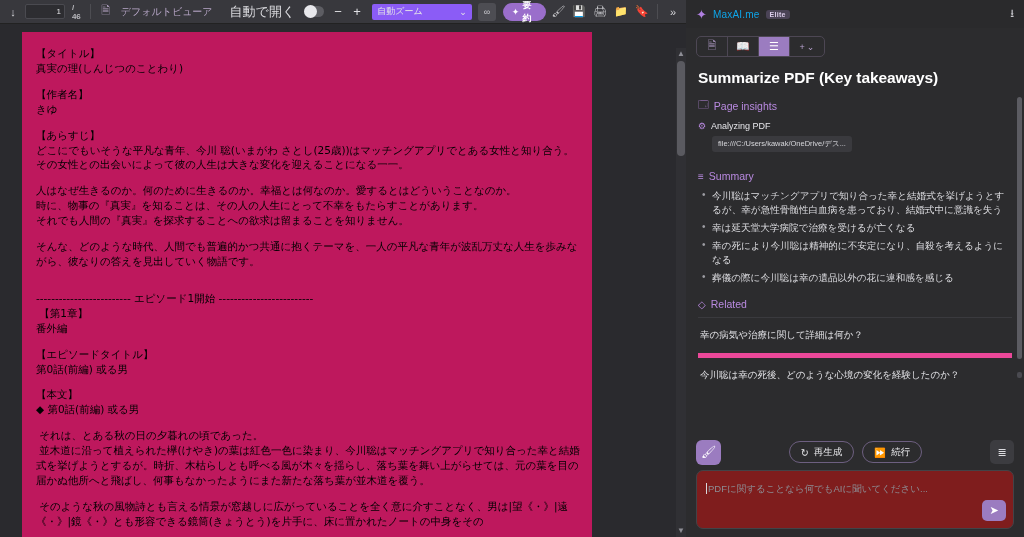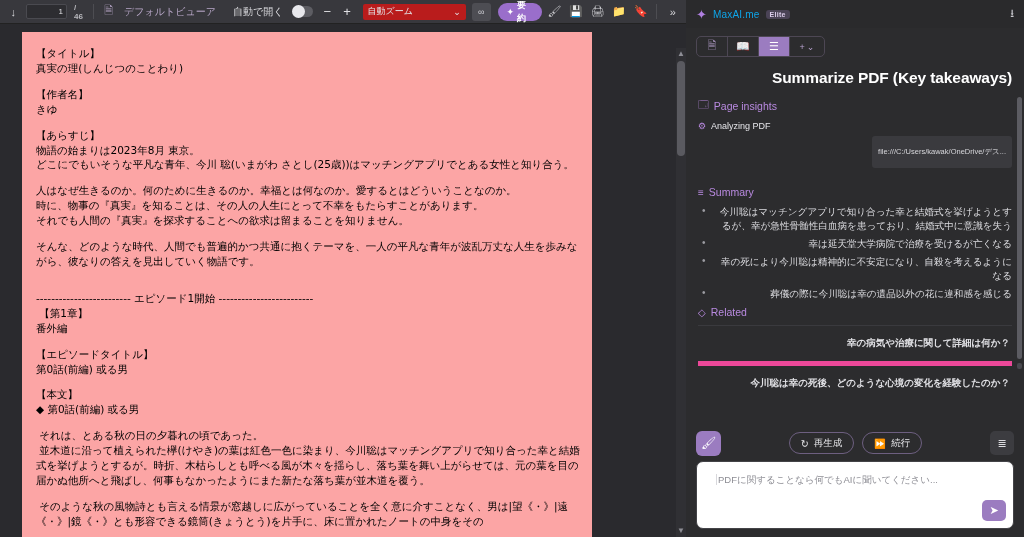--- a/index.html
+++ b/index.html
@@ -22,49 +22,49 @@
     color: #d4d4d8; font-size: 11px; border-radius: 2px; cursor: pointer;
   }
   .pagebox {
     width: 44px; height: 15px; background: #2d2d31; border: 1px solid #4a4a50;
     border-radius: 2px; color: #e2e2e6; font-size: 8px; text-align: right;
     padding-right: 3px; line-height: 14px;
   }
   .pagetotal { color: #b8b8bd; font-size: 8px; margin-left: 4px; font-weight: bold; }
   .tb-sep { width: 1px; height: 15px; background: #4d4d52; margin: 0 3px; }
   .viewer-label { color: #b9a8c9; font-size: 10px; margin-left: 3px; white-space: nowrap; text-align: center; }
-  .auto-open { color: #dcdce0; font-size: 10px; margin-left: 14px; white-space: nowrap; }
+  .auto-open { color: #dcdce0; font-size: 13px; margin-left: 14px; white-space: nowrap; }
   .toggle {
     width: 22px; height: 11px; border-radius: 6px; background: #5d5d63;
     margin-left: 6px; position: relative; cursor: pointer;
   }
   .toggle::after {
     content: ""; position: absolute; left: 0px; top: -1px; width: 13px; height: 13px;
     border-radius: 50%; background: #e8e8ec;
   }
   .zoom-btn { color: #e0e0e4; font-size: 13px; width: 18px; text-align: center; cursor: pointer; }
   .zoom-select {
-    height: 16px; width: 110px; background: #b91c1c; border: none; border-radius: 2px;
+    height: 16px; width: 110px; background: #8b5cf6; border: none; border-radius: 2px;
     color: #e4e4e8; font-size: 9px; padding: 0 5px; display: flex; align-items: center;
     justify-content: space-between; cursor: pointer; margin-left: 4px;
   }
   .spacer { flex: 1; }
   .oo-btn {
     width: 20px; height: 18px; background: #4d4d53; border-radius: 3px; color: #cfcfd4;
     font-size: 9px; display: flex; align-items: center; justify-content: center; cursor: pointer;
   }
   .summarize-btn {
     height: 18px; background: #9a6ecb; border-radius: 9px; color: #fff; font-size: 9px;
     display: flex; align-items: center; gap: 3px; padding: 0 9px; cursor: pointer;
     font-weight: bold; margin-left: 4px;
   }
 
   .pdf-scroll { flex: 1; overflow: hidden; position: relative; padding: 8px 0 0 0; display:flex; }
   .page {
-    width: 570px; margin-left: 22px; background: #fca5a5; color: #000;
+    width: 570px; margin-left: 22px; background: #be185d; color: #000;
     padding: 14px 12px 0 14px; font-size: 10.5px; line-height: 1.42;
     font-family: "DejaVu Sans", sans-serif;
     height: 100%; overflow: hidden;
   }
   .page p { margin: 0; white-space: pre-wrap; }
   .page .gap { height: 11px; }
   .pdf-vscroll {
     position: absolute; right: 0; top: 24px; width: 10px; bottom: 0; background: #303034;
   }
   .pdf-vthumb { position: absolute; top: 13px; left: 1px; width: 8px; height: 95px; background: #5a5a60; border-radius: 4px; }
@@ -89,41 +89,41 @@
   .tabs-row { padding: 8px 10px 4px 10px; display: flex; }
   .tabgroup { display: flex; border: 1px solid #4d4754; border-radius: 5px; overflow: hidden; height: 21px; }
   .tab {
     width: 31px; display: flex; align-items: center; justify-content: center;
     color: #b9a3d1; font-size: 11px; cursor: pointer; border-right: 1px solid #4d4754;
     background: transparent;
   }
   .tab.active { background: #9b7cc0; color: #fff; }
   .tab.plus { width: 34px; gap: 2px; font-size: 9px; border-right: none; }
 
-  .content-scroll { flex: 1; overflow: hidden; padding: 4px 12px 0 12px; position: relative; text-align: right; }
+  .content-scroll { flex: 1; overflow: hidden; padding: 4px 12px 0 12px; position: relative; }
   .sum-title { color: #ffffff; font-size: 15.5px; font-weight: bold; margin: 4px 0 10px 0; letter-spacing: -.1px; }
   .sec-head { display: flex; align-items: center; gap: 5px; color: #b98ae0; font-size: 10.5px; margin-bottom: 7px; }
   .sec-icon { font-size: 10px; }
   .analyzing-row { display: flex; align-items: center; gap: 5px; color: #e6e6ea; font-size: 9px; margin-bottom: 5px; }
   .gear-sm { color: #b98ae0; font-size: 9px; }
   .file-chip {
     background: #3a3a3e; border-radius: 3px; color: #d6d6da; font-size: 7.5px;
-    padding: 11px 6px; display: inline-block; margin-left: 22px; max-width: 200px;
+    padding: 3px 6px; display: inline-block; margin-left: 14px; max-width: 200px;
     overflow: hidden; text-overflow: ellipsis; white-space: nowrap;
   }
   .kt-head { color: #fff; font-size: 10px; font-weight: bold; margin: 12px 0 9px 0; }
-  ul.bullets { list-style: none; padding: 0; margin: 0 0 6px 0; }
+  ul.bullets { list-style: none; padding: 0; margin: 0 0 14px 0; }
   ul.bullets li {
     color: #dddde1; font-size: 9.6px; line-height: 1.45; margin-bottom: 4px;
     padding-left: 14px; position: relative;
   }
   ul.bullets li::before {
     content: "\2022"; position: absolute; left: 4px; top: -1px; color: #9c9ca2; font-size: 10px;
   }
-  .related-list { margin-top: 2px; font-weight: bold; }
+  .related-list { margin-top: 2px; }
   .related-item {
     color: #e2e2e6; font-size: 9.5px; padding: 11px 2px; border-top: 5px solid #ec4899;
     cursor: pointer;
   }
   .related-item:first-child { border-top: 1px solid #3a3a3e; }
 
   .panel-vscroll { position: absolute; right: 2px; top: 36px; width: 5px; bottom: 0; }
   .panel-vthumb { position: absolute; top: 0; width: 5px; height: 262px; background: #5c5c62; border-radius: 3px; }
   .panel-vcap { position:absolute; bottom:56px; left:0; width:5px; height:6px; background:#4a4a50; border-radius:2px;}
 
@@ -140,22 +140,22 @@
     height: 22px; border: 1px solid #6d5f80; border-radius: 11px; background: transparent;
     color: #e7e7ea; font-size: 9.5px; display: flex; align-items: center; gap: 5px;
     padding: 0 11px; cursor: pointer;
   }
   .settings-btn {
     width: 24px; height: 24px; background: #3c3c40; border-radius: 5px; color: #dcdce0;
     display: flex; align-items: center; justify-content: center; font-size: 11px; cursor: pointer;
   }
   .input-wrap { padding: 0 10px 8px 10px; flex-shrink: 0; }
   .input-box {
-    height: 68px; background: #ffffff; border: 1px solid #434347; border-radius: 7px;
-    position: relative; padding: 7px 19px;
+    height: 59px; background: #7f1d1d; border: 1px solid #434347; border-radius: 7px;
+    position: relative; padding: 7px 9px;
   }
   .input-ph { color: #8d8d94; font-size: 9.5px; }
   .caret { display:inline-block; width:1px; height:11px; background:#d8d8dc; vertical-align:-2px; margin-right:1px;}
   .send-btn {
     position: absolute; right: 7px; bottom: 7px; width: 24px; height: 21px;
     background: #9b7cc0; border-radius: 5px; color: #fff; display: flex;
     align-items: center; justify-content: center; font-size: 11px; cursor: pointer;
   }
 </style>
 </head>
@@ -198,22 +198,22 @@
 
     <div class="pdf-scroll">
       <div class="page" id="pdf-page">
           <p>【タイトル】</p>
           <p>真実の理(しんじつのことわり)</p>
           <div class="gap"></div>
           <p>【作者名】</p>
           <p>きゆ</p>
           <div class="gap"></div>
           <p>【あらすじ】</p>
-          <p>物語の始まりは2023年8月 東京。</p>
           <p>どこにでもいそうな平凡な青年、今川 聡(いまがわ さとし(25歳))はマッチングアプリでとある女性と知り合う。</p>
+          <p>その女性との出会いによって彼の人生は大きな変化を迎えることになる一一。</p>
           <div class="gap"></div>
           <p>人はなぜ生きるのか。何のために生きるのか。幸福とは何なのか。愛するとはどういうことなのか。</p>
           <p>時に、物事の『真実』を知ることは、その人の人生にとって不幸をもたらすことがあります。</p>
           <p>それでも人間の『真実』を探求することへの欲求は留まることを知りません。</p>
           <div class="gap"></div>
           <p>そんな、どのような時代、人間でも普遍的かつ共通に抱くテーマを、一人の平凡な青年が波乱万丈な人生を歩みながら、彼なりの答えを見出していく物語です。</p>
           <div class="gap"></div>
           <div class="gap"></div>
           <p>------------------------- エピソード1開始 -------------------------</p>
           <p> 【第1章】</p>

